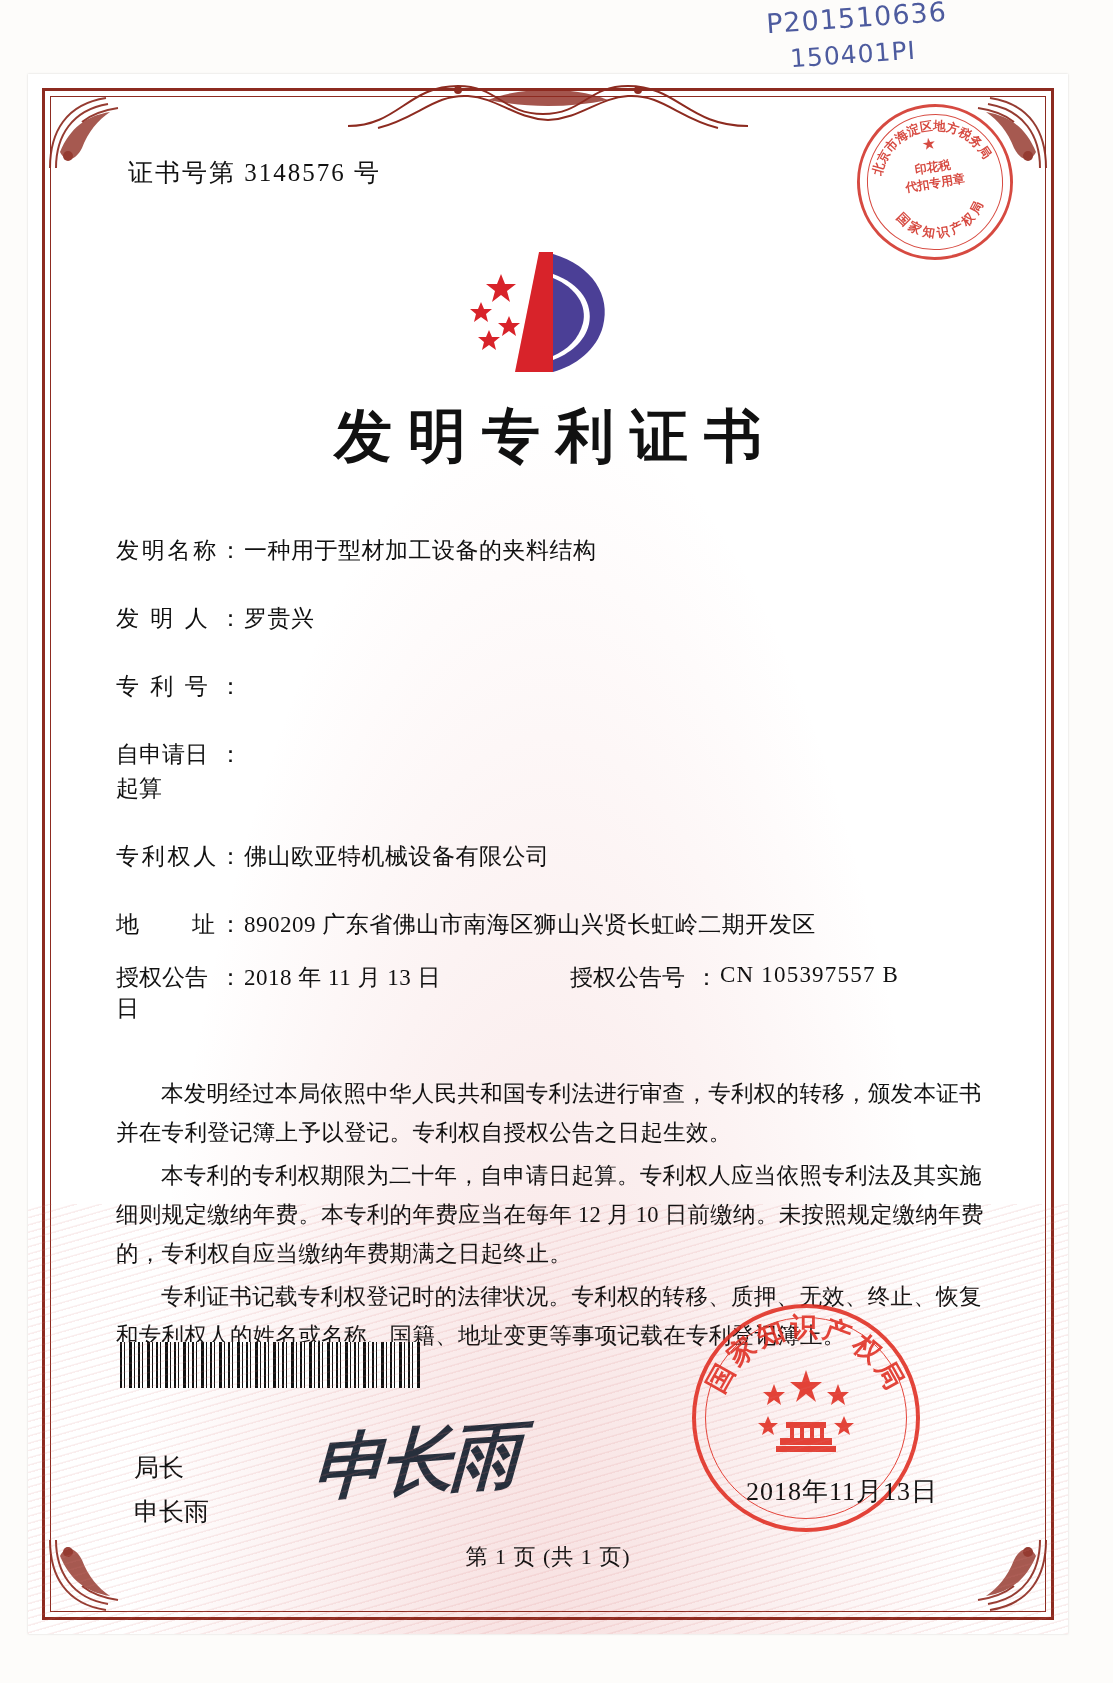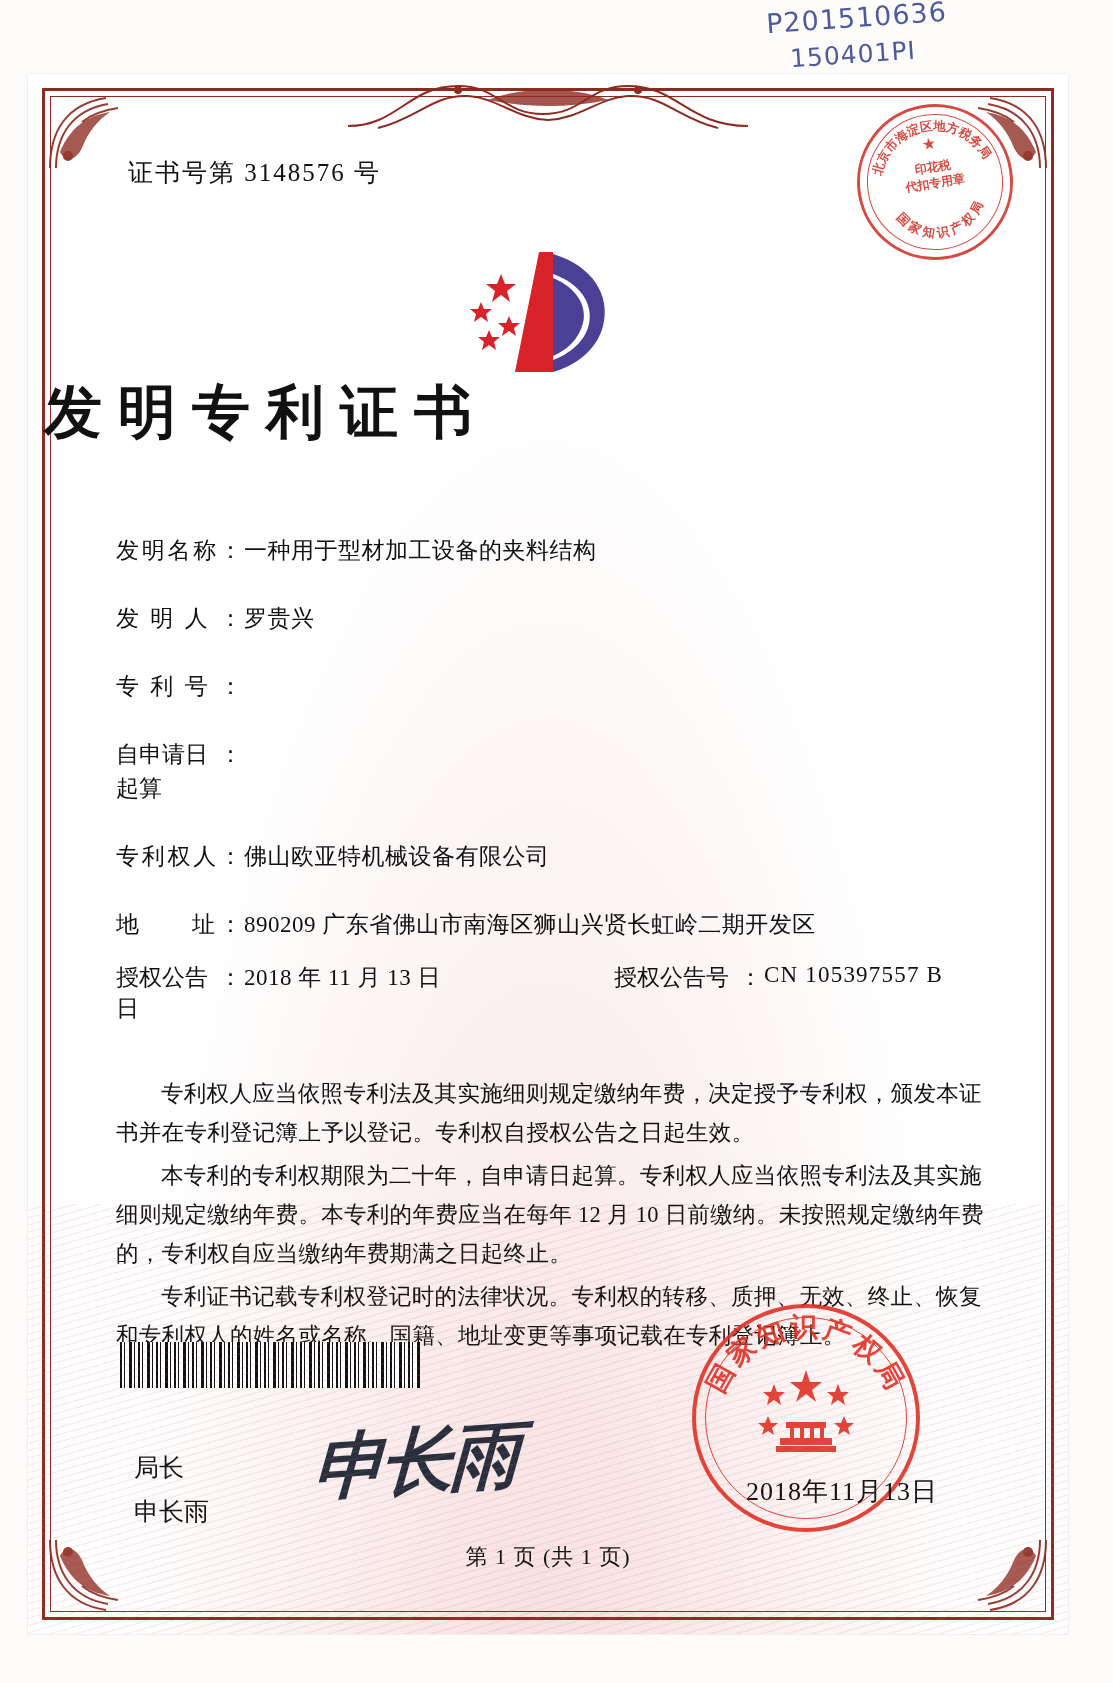--- a/index.html
+++ b/index.html
@@ -104,22 +104,22 @@
   }
 
   
   .logo{
     position:absolute;left:50%;top:170px;transform:translateX(-50%);
     width:210px;height:145px;
   }
 
   
   .title{
-    position:absolute;left:0;right:0;top:300px;
-    text-align:left;
+    position:absolute;left:0;right:0;top:324px;
+    text-align:center;
     font-size:58px;font-weight:bold;letter-spacing:16px;
     font-family:Liberation Mono, monospace;
     color:#111;
     text-indent:16px;
   }
 
   
   .fields{
     position:absolute;left:88px;top:460px;width:880px;
     font-size:23px;color:#111;
@@ -132,21 +132,21 @@
   .f-label{
     width:128px;flex:0 0 128px;
     display:flex;justify-content:space-between;
     letter-spacing:0px;
   }
   .f-colon{margin:0 2px 0 0;}
   .f-value{flex:1;letter-spacing:.5px;}
   .f-value.mono{font-family:"Liberation Serif",serif;letter-spacing:1.2px;}
   .f-value .second-line{display:block;margin-left:0;}
 
-  .row-split{display:flex;align-items:flex-start;margin-bottom:10px;gap:44px;}
+  .row-split{display:flex;align-items:flex-start;margin-bottom:10px;}
   .split-left{display:flex;width:430px;}
   .split-right{display:flex;flex:1;margin-left:24px;}
   .split-right .f-label{width:150px;flex:0 0 150px;}
 
   
   .body-text{
     position:absolute;left:88px;top:1000px;width:880px;
     font-size:22.5px;line-height:39px;color:#111;
     letter-spacing:.3px;
   }
@@ -388,21 +388,21 @@
           <span>授权公告号</span>
             <span class="f-colon">：</span>
         </div>
         <div class="f-value mono">CN 105397557 B</div>
       </div>
     </div>
 
   </div>
 
   <div class="body-text">
-    <p>专利权人应当依照专利法及其实施细则规定缴纳年费，决定授予专利权，颁发本证书并在专利登记簿上予以登记。专利权自授权公告之日起生效。</p>
+    <p>本发明经过本局依照中华人民共和国专利法进行审查，专利权的转移，颁发本证书并在专利登记簿上予以登记。专利权自授权公告之日起生效。</p>
     <p>本专利的专利权期限为二十年，自申请日起算。专利权人应当依照专利法及其实施细则规定缴纳年费。本专利的年费应当在每年 12 月 10 日前缴纳。未按照规定缴纳年费的，专利权自应当缴纳年费期满之日起终止。</p>
     <p>专利证书记载专利权登记时的法律状况。专利权的转移、质押、无效、终止、恢复和专利权人的姓名或名称、国籍、地址变更等事项记载在专利登记簿上。</p>
   </div>
 
   <div class="barcode"></div>
 
   <div class="sig-label">
     <div>局长</div>
     <div>申长雨</div>
   </div>

